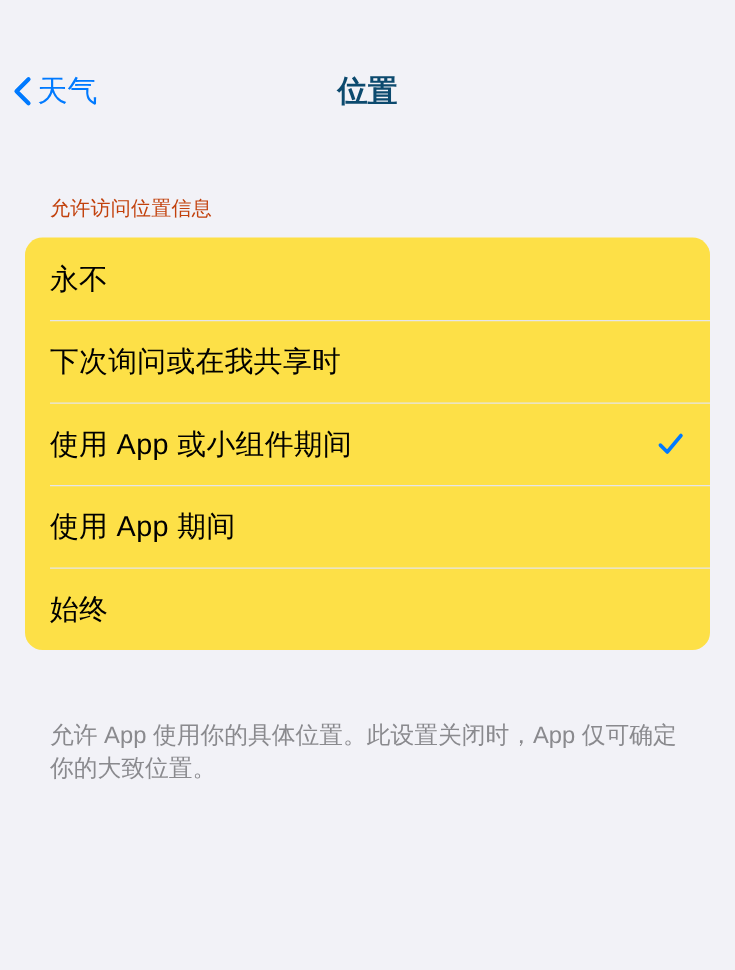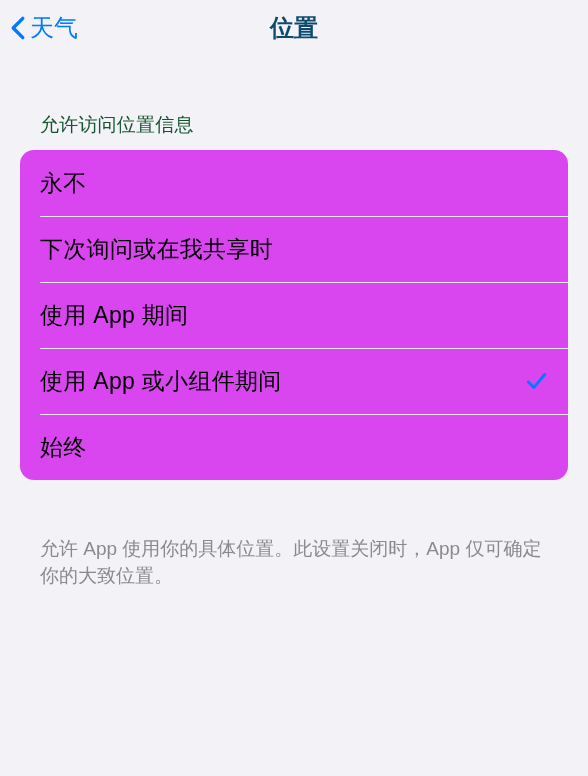--- a/index.html
+++ b/index.html
@@ -14,20 +14,21 @@
       width: 588px;
       height: 776px;
       overflow: hidden;
     }
     .nav-bar {
       height: 56px;
       display: flex;
       align-items: center;
       position: relative;
       padding: 0 8px;
+      margin-top: 45px;
     }
     .back-button {
       display: flex;
       align-items: center;
       color: #007aff;
       font-size: 24px;
       cursor: pointer;
       gap: 2px;
     }
     .back-chevron {
@@ -42,27 +43,27 @@
       left: 50%;
       transform: translateX(-50%);
       font-size: 24px;
       font-weight: 600;
       color: #0c4a6e;
     }
     .content {
       padding: 0 20px;
     }
     .section-header {
-      color: #14532d;
-      font-size: 19px;
+      color: #c2410c;
+      font-size: 16px;
       padding: 56px 20px 12px 20px;
       letter-spacing: 0.2px;
     }
     .list-group {
-      background: #d946ef;
+      background: #fde047;
       border-radius: 14px;
       overflow: hidden;
     }
     .list-item {
       display: flex;
       align-items: center;
       justify-content: space-between;
       min-height: 66px;
       padding: 0 20px;
       position: relative;
@@ -138,29 +139,29 @@
   <div class="section-header">允许访问位置信息</div>
 
   <div class="list-group">
     <div class="list-item">
       <span class="item-label">永不</span>
     </div>
     <div class="list-item">
       <span class="item-label">下次询问或在我共享时</span>
     </div>
     <div class="list-item">
-      <span class="item-label">使用 App 期间</span>
-    </div>
-    <div class="list-item">
       <span class="item-label">使用 App 或小组件期间</span>
       <span class="checkmark">
         <svg width="22" height="22" viewBox="0 0 20 20" fill="none">
           <path d="M3 11 L8 16 L18 4" stroke="#007aff" stroke-width="2.6" stroke-linecap="round" stroke-linejoin="round"></path>
         </svg>
       </span>
+    </div>
+    <div class="list-item">
+      <span class="item-label">使用 App 期间</span>
     </div>
     <div class="list-item">
       <span class="item-label">始终</span>
     </div>
   </div>
 
 
   <div class="spacer"></div>
 
 

